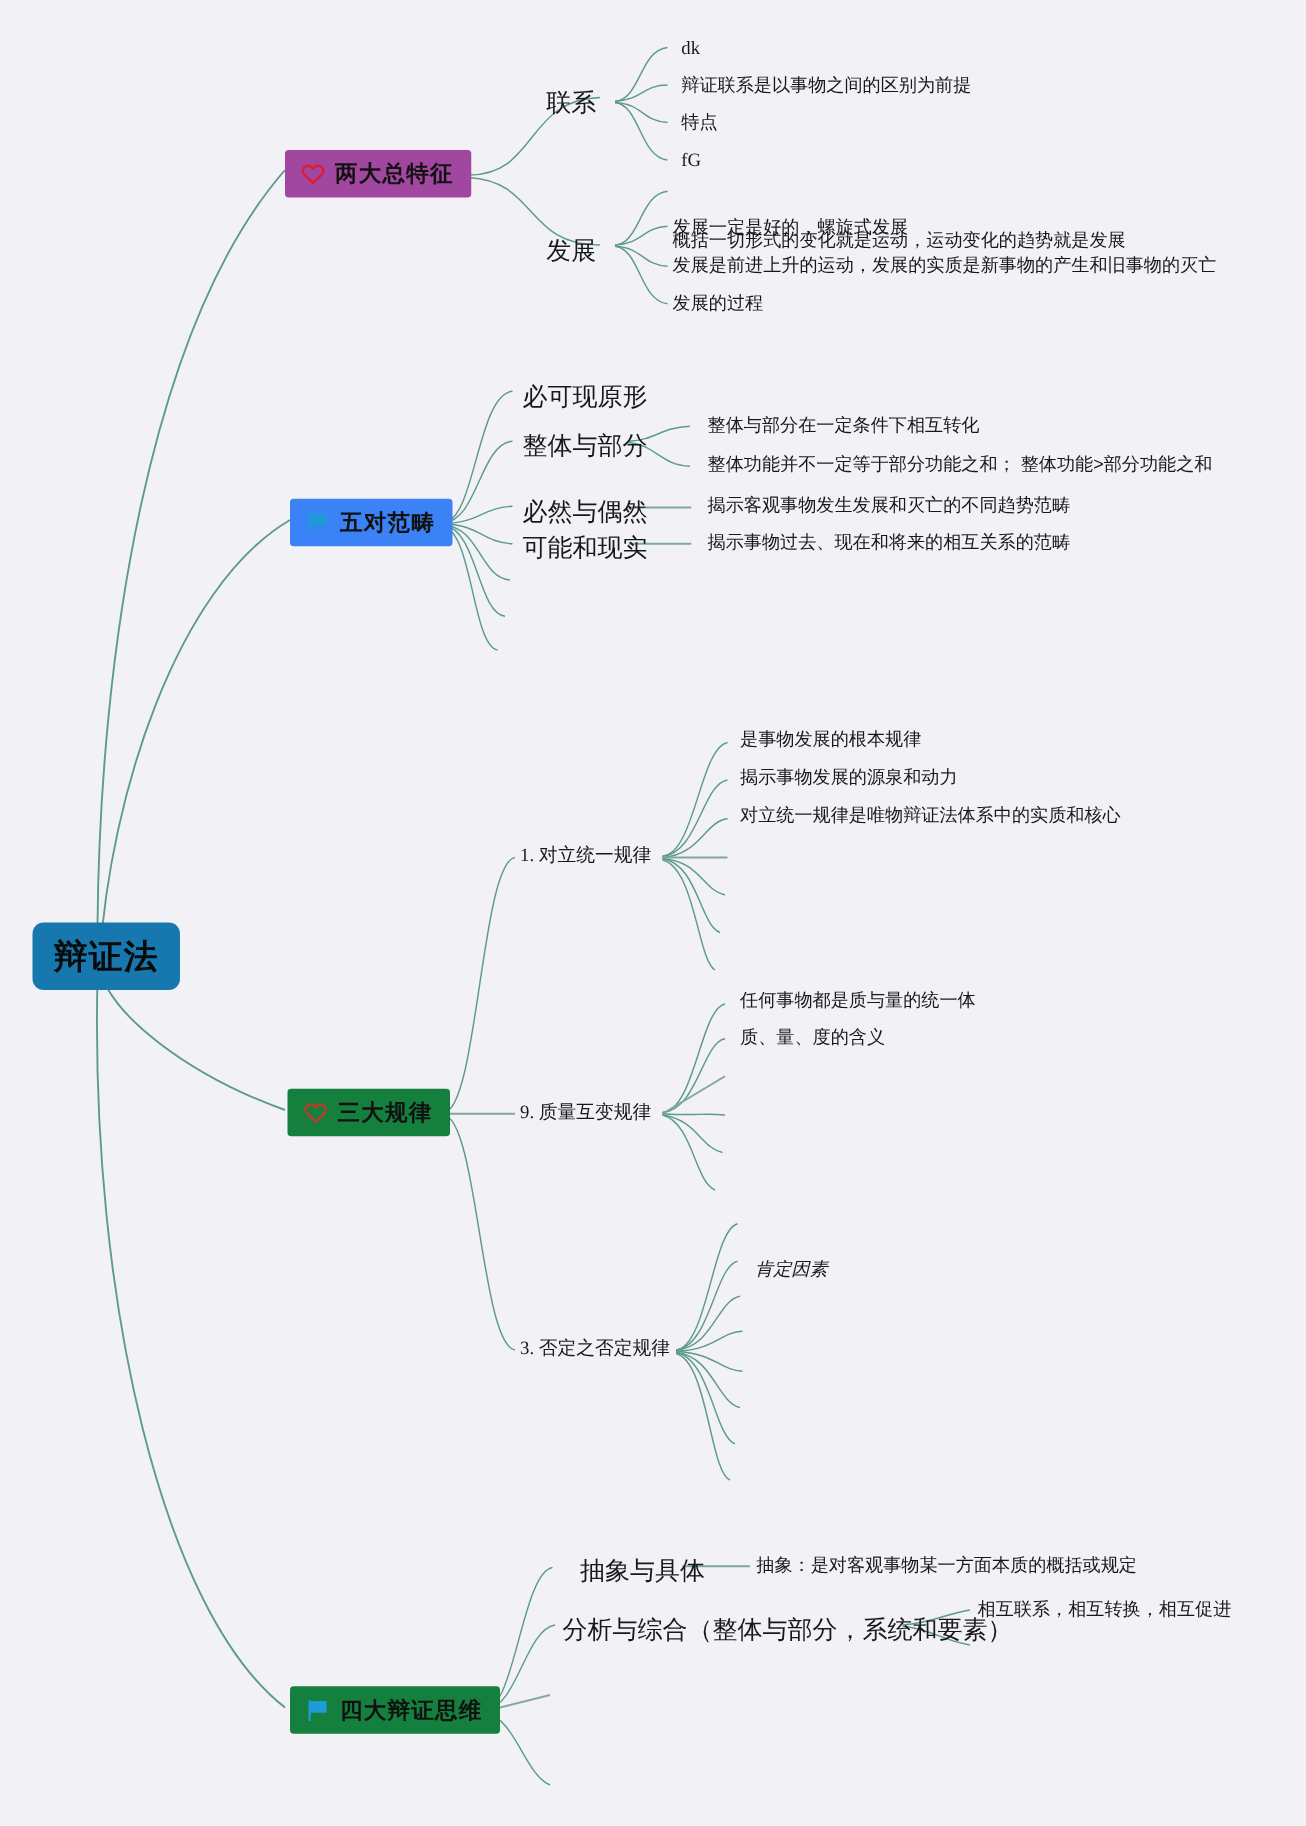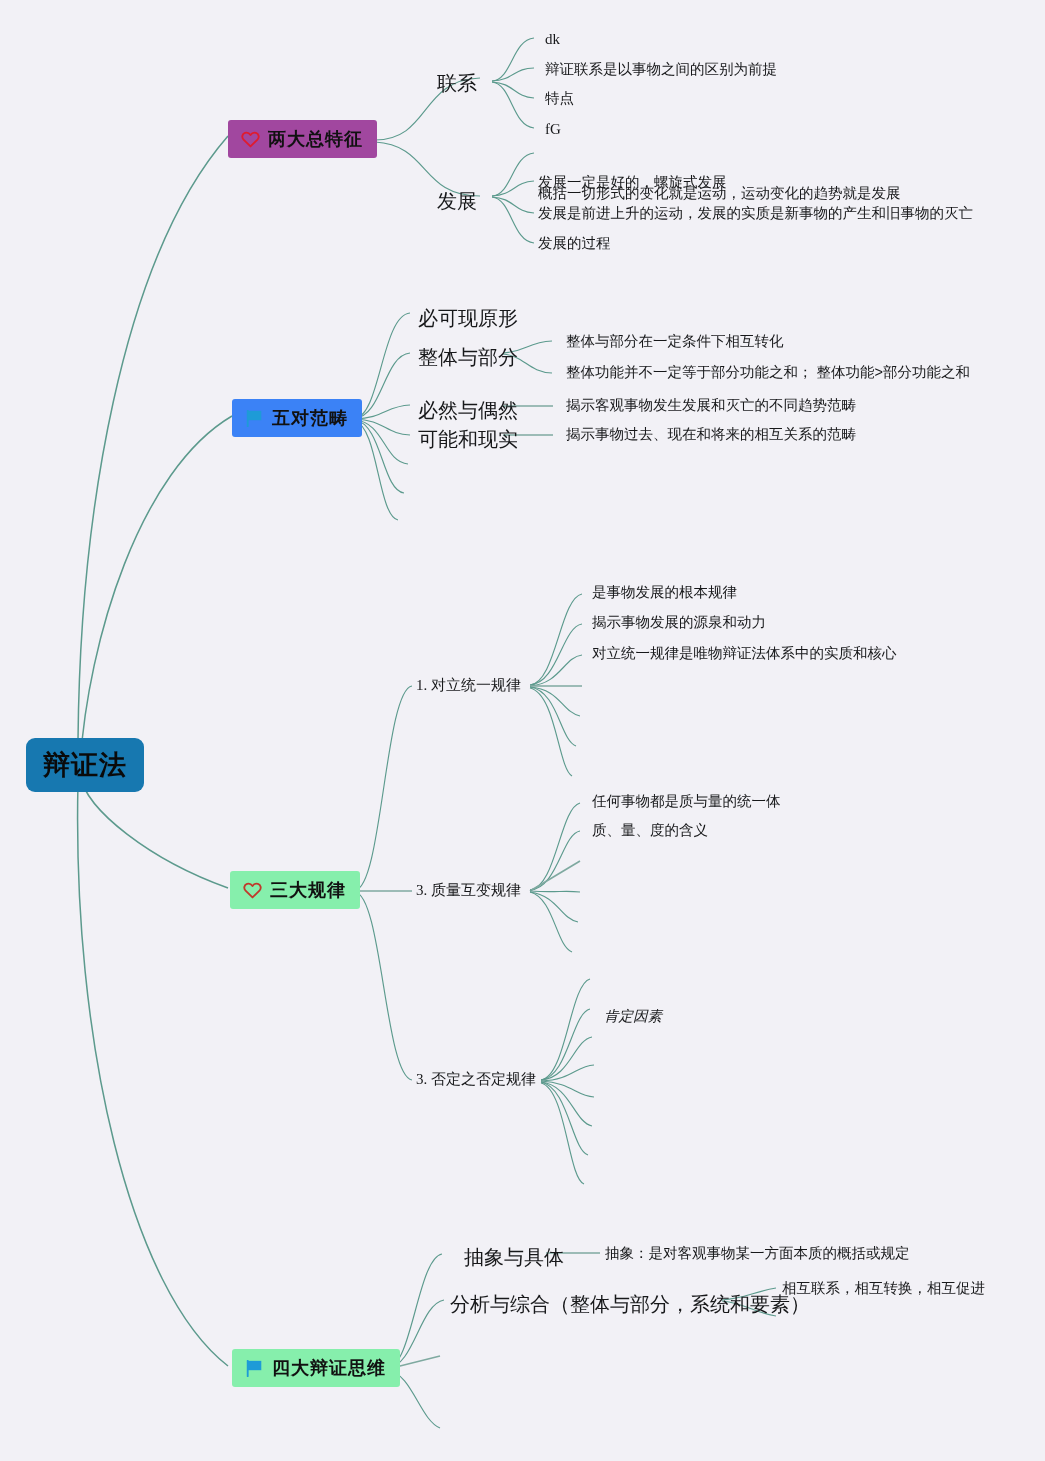--- a/index.html
+++ b/index.html
@@ -65,21 +65,21 @@
   .branch-node .bicon {
     display: inline-flex;
     align-items: center;
     justify-content: center;
     width: 20px;
     height: 18px;
     flex: 0 0 auto;
   }
   .c-purple { background: #a1479f; }
   .c-orange { background: #3b82f6; justify-content: space-between; }
-  .c-teal   { background: #86efac; }
+  .c-teal   { background: #15803d; }
 
   
   .topic {
     position: absolute;
     white-space: nowrap;
     color: #17181a;
     font-size: 14.5px;
     line-height: 1.2;
   }
   .topic.l2 { font-size: 20px; }
@@ -216,21 +216,21 @@
     <span class="bicon">
       <svg width="19" height="17" viewBox="0 0 24 22" aria-hidden="true">
         <path d="M12 20 L3 11.2 C0.2 8.4 1.2 3.6 5 2.4 C7.6 1.6 10.4 2.8 12 5.2
                  C13.6 2.8 16.4 1.6 19 2.4 C22.8 3.6 23.8 8.4 21 11.2 Z" fill="none" stroke="#c0392b" stroke-width="2.4" stroke-linejoin="round"></path>
       </svg>
     </span>
     <span>三大规律</span>
   </div>
 
   <div class="topic l2 lat" style="left:416px; top:676px;">1. 对立统一规律</div>
-  <div class="topic l2 lat" style="left:416px; top:881px;">3. 质量互变规律</div>
+  <div class="topic l2 lat" style="left:416px; top:881px;">9. 质量互变规律</div>
   <div class="topic l2 lat" style="left:416px; top:1070px;">3. 否定之否定规律</div>
 
   <div class="topic l3" style="left:592px; top:584px;">是事物发展的根本规律</div>
   <div class="topic l3" style="left:592px; top:614px;">揭示事物发展的源泉和动力</div>
   <div class="topic l3" style="left:592px; top:645px;">对立统一规律是唯物辩证法体系中的实质和核心</div>
 
   <div class="topic l3" style="left:592px; top:793px;">任何事物都是质与量的统一体</div>
   <div class="topic l3" style="left:592px; top:822px;">质、量、度的含义</div>
 
   <div class="topic l3" style="left:604px; top:1008px;font-style:italic;">肯定因素</div>

